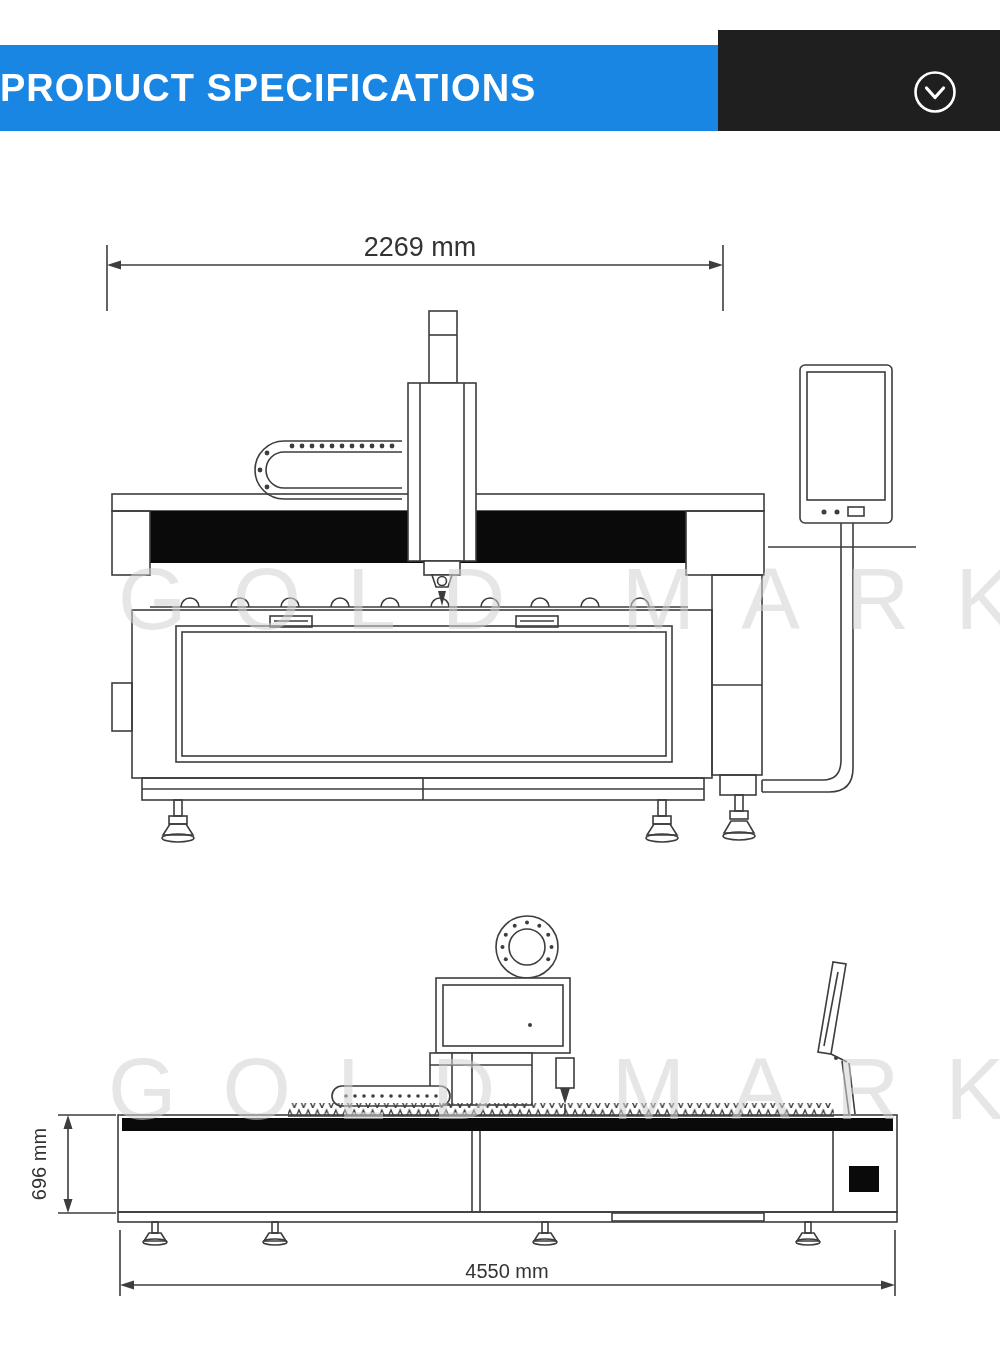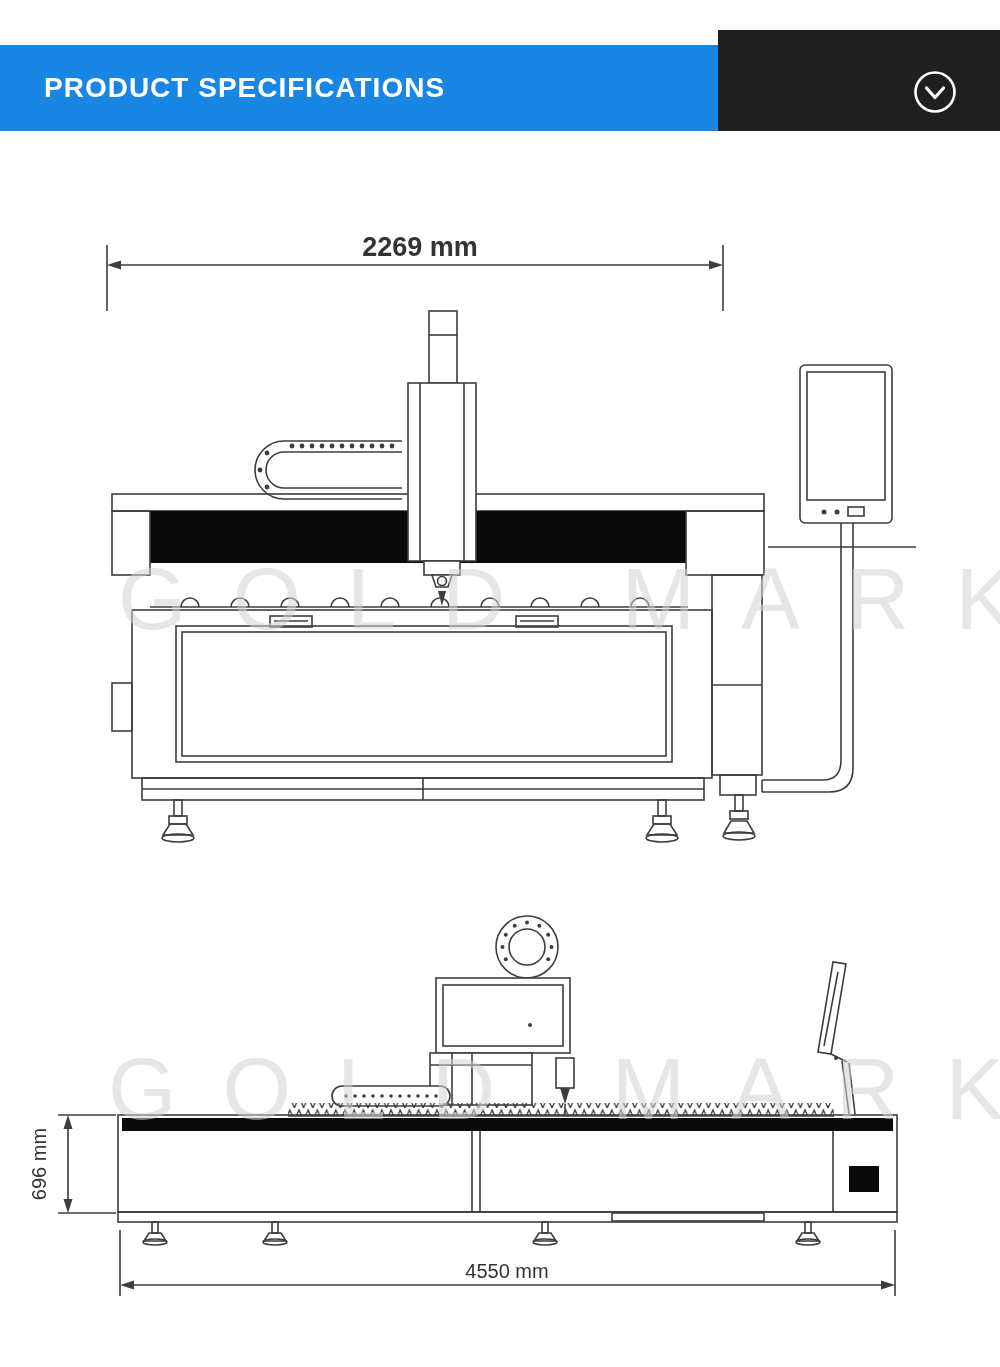--- a/index.html
+++ b/index.html
@@ -9,21 +9,21 @@
   }
   
   .banner-dark{
     position:absolute;left:718px;top:30px;width:282px;height:101px;background:#1f1f1f;
   }
   .banner-blue{
     position:absolute;left:0;top:45px;width:718px;height:86px;background:#1a86e3;
     display:flex;align-items:center;
   }
   .page-title{
-    color:#ffffff;font-size:28px;font-weight:bold;letter-spacing:1px;padding-left:44px;
+    color:#ffffff;font-size:38px;font-weight:bold;letter-spacing:1px;
     white-space:nowrap;
   }
   .scroll-btn{
     position:absolute;left:912px;top:69px;width:46px;height:46px;background:transparent;
     border:none;padding:0;cursor:pointer;
   }
   
   .drawing{position:absolute;left:0;}
   .drawing svg{display:block;}
   .watermark{
@@ -44,21 +44,21 @@
   <div class="banner-blue">
     <span class="page-title">PRODUCT SPECIFICATIONS</span>
   </div>
   <button class="scroll-btn" title="">
     <svg width="46" height="46" viewBox="0 0 46 46">
       <circle cx="23" cy="23" r="19.5" fill="none" stroke="#ffffff" stroke-width="2.6"></circle>
       <polyline points="14.5,19 23,28.5 31.5,19" fill="none" stroke="#ffffff" stroke-width="3.2" stroke-linecap="round" stroke-linejoin="round"></polyline>
     </svg>
   </button>
 
-  <div class="drawing" style="top:215px;font-weight:bold;">
+  <div class="drawing" style="top:215px;">
     <svg width="1000" height="680" viewBox="0 0 1000 680">
       <g stroke="#3d3d3d" stroke-width="1.6" fill="none">
         <line x1="107" y1="30" x2="107" y2="96"></line>
         <line x1="723" y1="30" x2="723" y2="96"></line>
         <line x1="119" y1="50" x2="711" y2="50"></line>
         <polygon points="107,50 121,45.5 121,54.5" fill="#3d3d3d" stroke="none"></polygon>
         <polygon points="723,50 709,45.5 709,54.5" fill="#3d3d3d" stroke="none"></polygon>
       </g>
       <text class="dim-text" x="420" y="41" font-size="27" text-anchor="middle">2269 mm</text>
 

